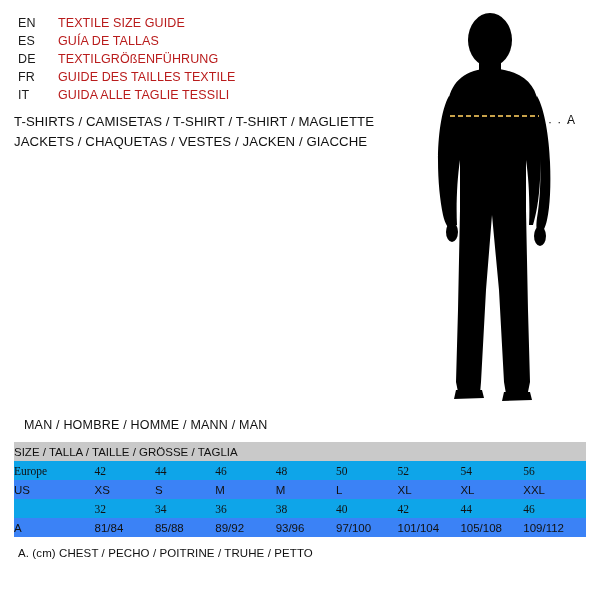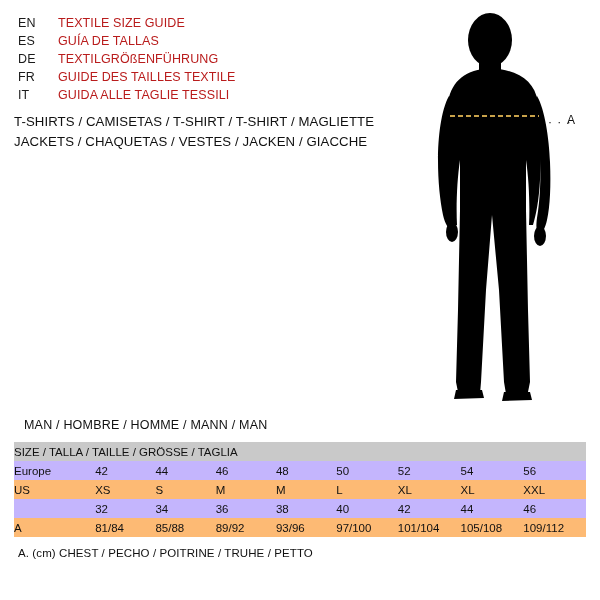--- a/index.html
+++ b/index.html
@@ -121,25 +121,26 @@
     text-align: left;
     vertical-align: middle;
   }
   .row-header td {
     background: #c9c9c9;
     font-size: 11.5px;
     padding-left: 3px;
     height: 18px;
   }
   .row-light td {
-    background: #c4b5fd;
+    background: #0ea5e9;
     padding-left: 3px;
+    font-family: Liberation Serif, serif;
   }
   .row-mid td {
-    background: #fdba74;
+    background: #3b82f6;
     padding-left: 3px;
   }
   .cell-label {
     width: 92px;
   }
   .cell-val {
     width: 68px;
   }
 
   

